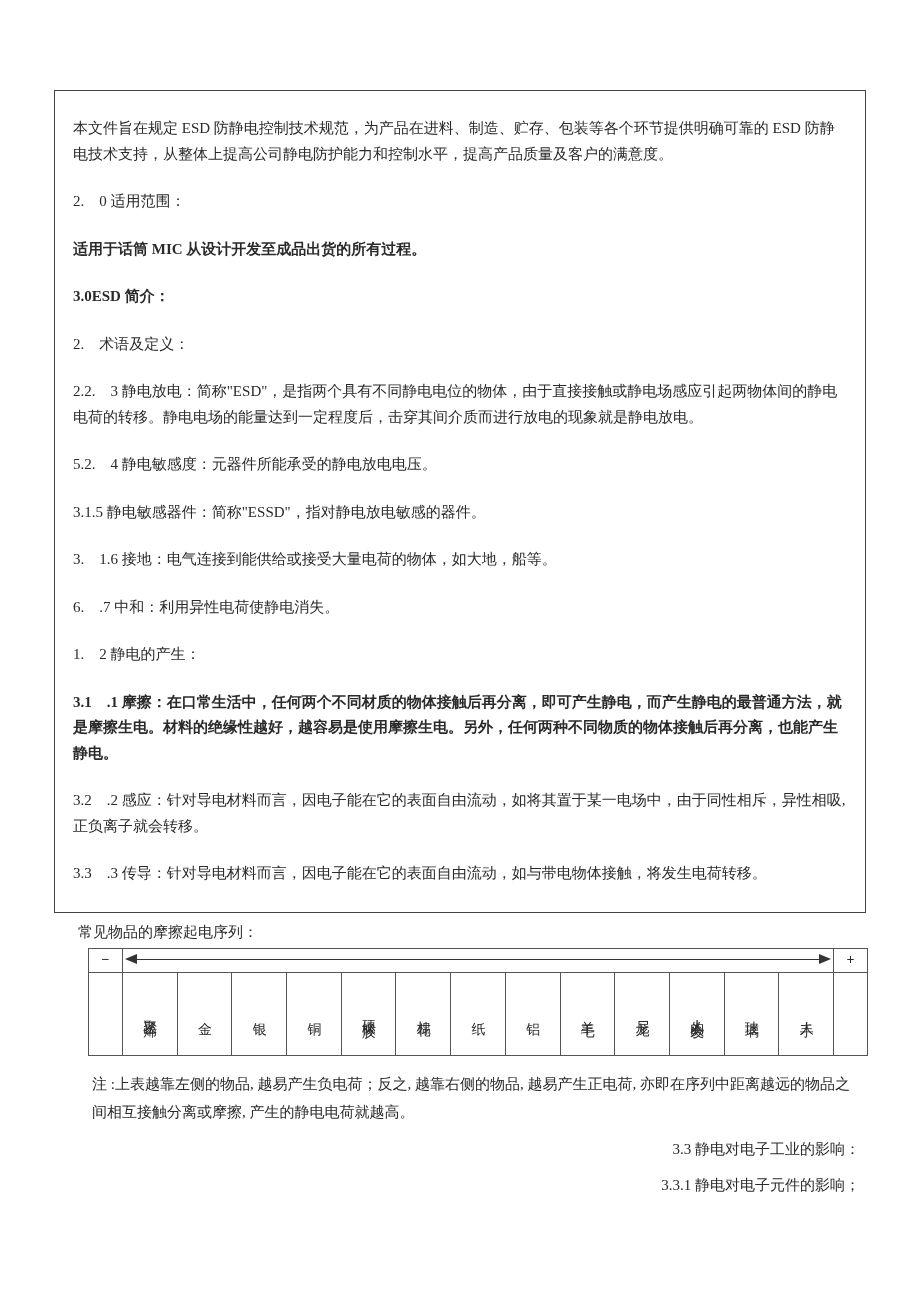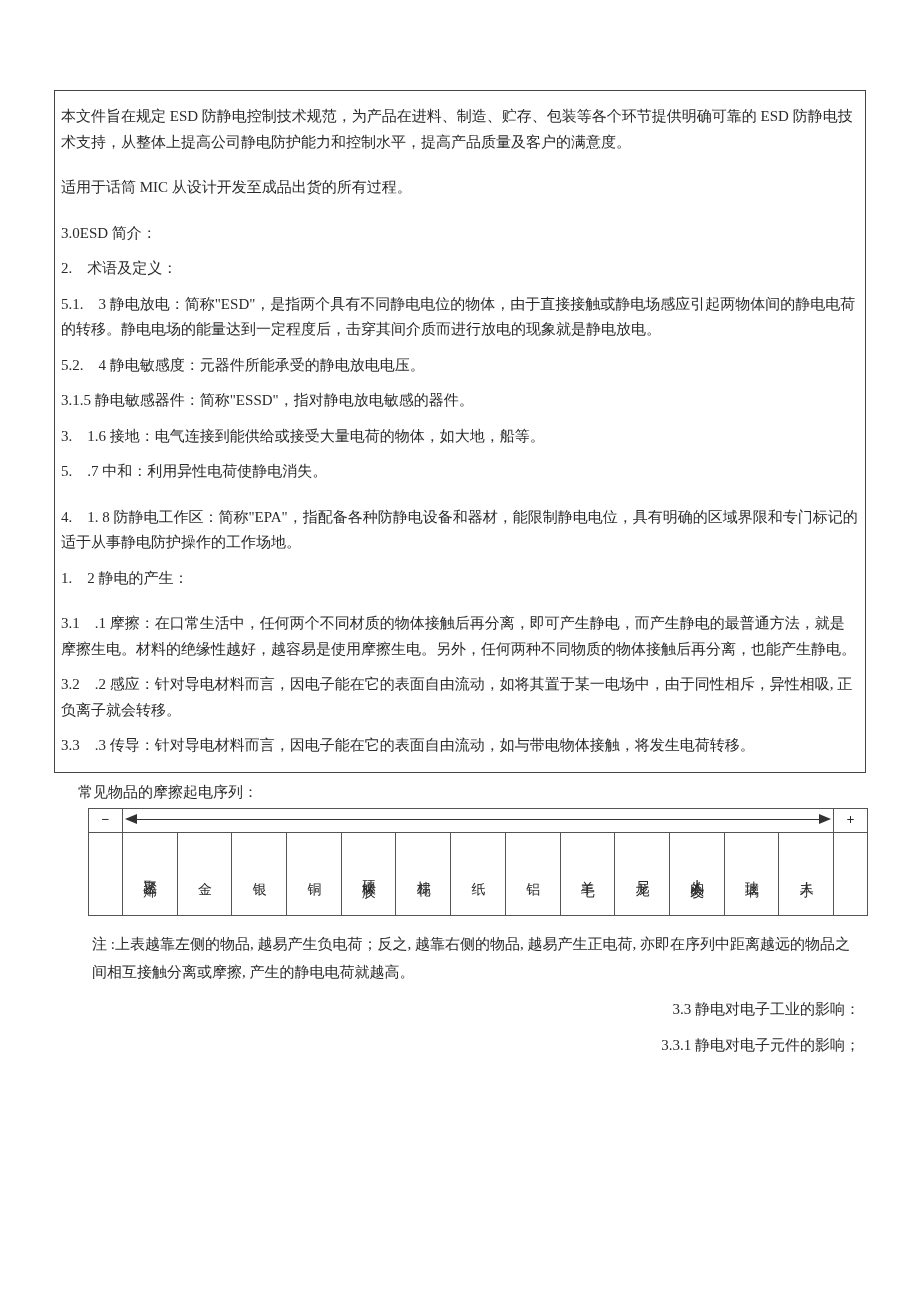--- a/index.html
+++ b/index.html
@@ -13,25 +13,25 @@
     width: 920px;
   }
   .page {
     padding: 90px 54px 40px 54px;
   }
   .box {
     border: 1px solid #444;
     padding: 8px 6px 8px 6px;
   }
   .line {
-    margin: 0;
+    margin: 12px;
     padding: 5px 0 5px 0;
     line-height: 1.7;
   }
-  .gap { margin-top: 10px; }
+  .gap { margin-top: 10px; font-weight: bold; }
   .after-box { padding: 0 6px; }
   .caption {
     margin: 10px 0 6px 18px;
   }
   .triboseries {
     margin: 0 0 0 28px;
     border-collapse: collapse;
     width: 780px;
     table-layout: fixed;
   }
@@ -89,29 +89,29 @@
     text-align: right;
   }
 </style>
 </head>
 <body>
 
 <div class="page">
 
   <div class="box">
     <p class="line">本文件旨在规定 ESD 防静电控制技术规范，为产品在进料、制造、贮存、包装等各个环节提供明确可靠的 ESD 防静电技术支持，从整体上提高公司静电防护能力和控制水平，提高产品质量及客户的满意度。</p>
+    <p class="line">2.　0 适用范围：</p>
     <p class="line gap">适用于话筒 MIC 从设计开发至成品出货的所有过程。</p>
     <p class="line gap">3.0ESD 简介：</p>
     <p class="line">2.　术语及定义：</p>
-    <p class="line">5.1.　3 静电放电：简称"ESD"，是指两个具有不同静电电位的物体，由于直接接触或静电场感应引起两物体间的静电电荷的转移。静电电场的能量达到一定程度后，击穿其间介质而进行放电的现象就是静电放电。</p>
+    <p class="line">2.2.　3 静电放电：简称"ESD"，是指两个具有不同静电电位的物体，由于直接接触或静电场感应引起两物体间的静电电荷的转移。静电电场的能量达到一定程度后，击穿其间介质而进行放电的现象就是静电放电。</p>
     <p class="line">5.2.　4 静电敏感度：元器件所能承受的静电放电电压。</p>
     <p class="line">3.1.5 静电敏感器件：简称"ESSD"，指对静电放电敏感的器件。</p>
     <p class="line">3.　1.6 接地：电气连接到能供给或接受大量电荷的物体，如大地，船等。</p>
-    <p class="line">5.　.7 中和：利用异性电荷使静电消失。</p>
-    <p class="line gap">4.　1. 8 防静电工作区：简称"EPA"，指配备各种防静电设备和器材，能限制静电电位，具有明确的区域界限和专门标记的适于从事静电防护操作的工作场地。</p>
+    <p class="line">6.　.7 中和：利用异性电荷使静电消失。</p>
     <p class="line">1.　2 静电的产生：</p>
     <p class="line gap">3.1　.1 摩擦：在口常生活中，任何两个不同材质的物体接触后再分离，即可产生静电，而产生静电的最普通方法，就是摩擦生电。材料的绝缘性越好，越容易是使用摩擦生电。另外，任何两种不同物质的物体接触后再分离，也能产生静电。</p>
     <p class="line">3.2　.2 感应：针对导电材料而言，因电子能在它的表面自由流动，如将其置于某一电场中，由于同性相斥，异性相吸, 正负离子就会转移。</p>
     <p class="line">3.3　.3 传导：针对导电材料而言，因电子能在它的表面自由流动，如与带电物体接触，将发生电荷转移。</p>
   </div>
 
   <div class="after-box">
     <p class="caption">常见物品的摩擦起电序列：</p>
 
     <table class="triboseries">

